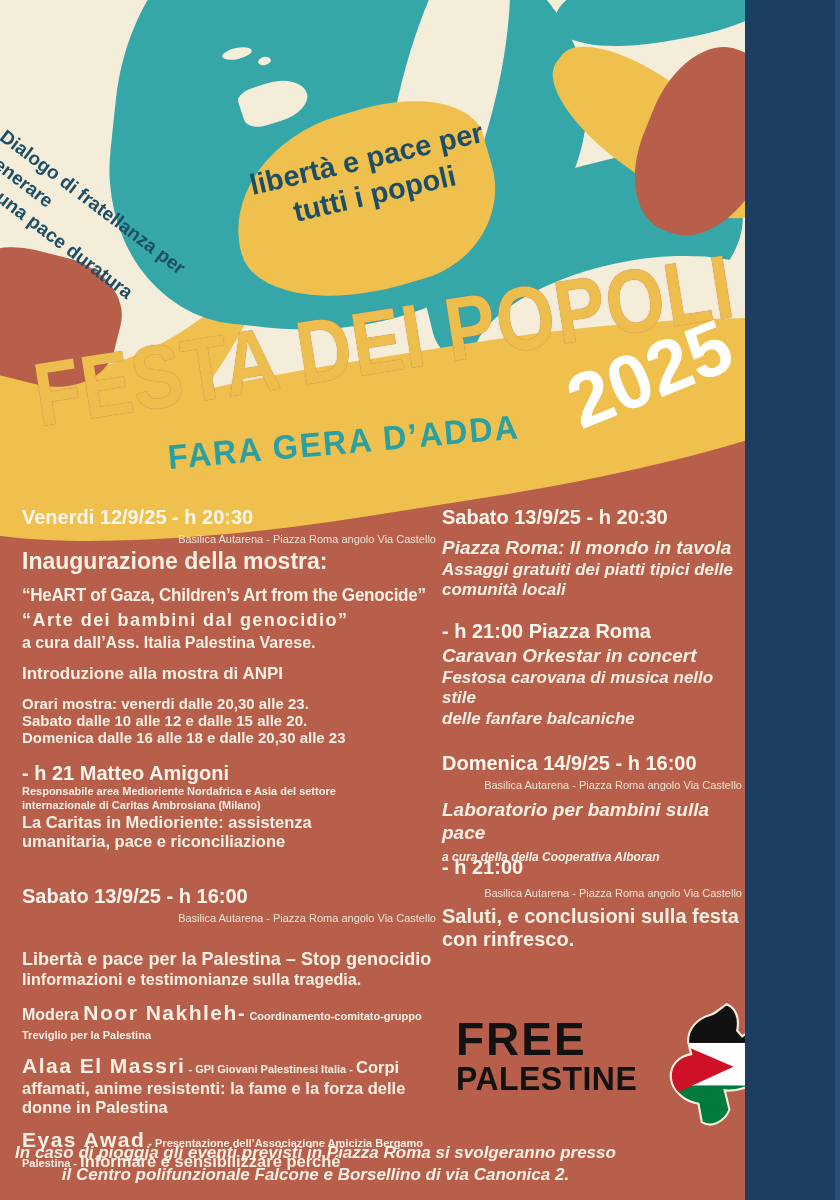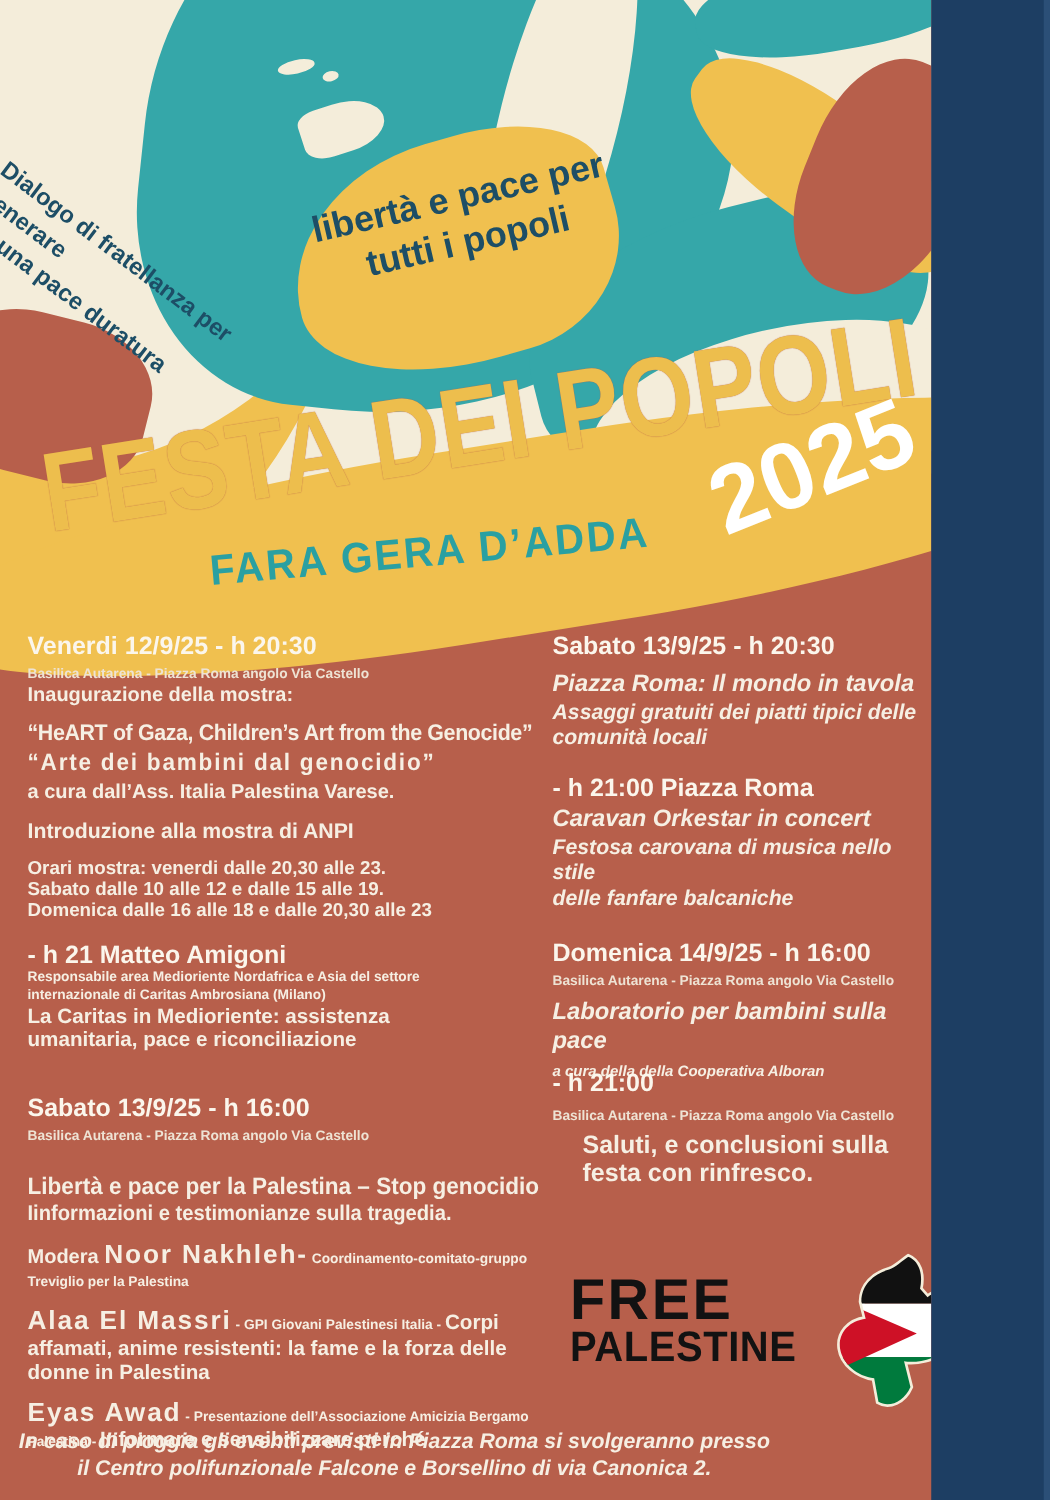--- a/index.html
+++ b/index.html
@@ -36,39 +36,39 @@
     text-shadow:0 0 1px #b75f4b;}
   .year{left:565px;top:330px;z-index:8;color:#ffffff;font-weight:700;font-size:76px;transform:rotate(-22deg);}
   .location{left:168px;top:438px;z-index:8;color:#2aa0a2;font-weight:700;font-size:34px;letter-spacing:2px;
     transform:rotate(-5deg) scaleX(0.95);transform-origin:left center;white-space:nowrap;}
 
   
   .col{position:absolute;z-index:10;color:#f6efe3;}
   .col-left{left:22px;top:506px;width:414px;}
   .rblock{left:442px;width:300px;}
   .ev-h{font-size:20px;font-weight:700;color:#fbf6ec;}
-  .venue{font-size:11px;font-weight:700;color:#eee3d4;margin-top:4px;}
-  .b19{font-size:16px;font-weight:700;}
+  .venue{font-size:11px;font-weight:400;color:#eee3d4;margin-top:4px;text-align:right;}
+  .b19{font-size:23px;font-weight:700;}
   .cond{display:inline-block;transform:scaleX(0.95);transform-origin:left center;white-space:nowrap;font-weight:700;}
   .q-en{font-size:18px;letter-spacing:-0.3px;margin-top:10px;}
   .q-it{font-size:19px;letter-spacing:1.5px;margin-top:3px;}
   .curator{font-size:16px;font-weight:700;margin-top:3px;}
   .intro-anpi{font-size:17px;font-weight:700;margin-top:12px;}
   .hours{font-size:15px;font-weight:700;line-height:1.12;margin-top:12px;}
   .role-sm{font-size:11px;font-weight:700;line-height:1.25;}
   .talk{font-size:16.5px;font-weight:700;line-height:1.15;}
   .sp{margin-top:11px;line-height:1.15;}
   .sp-name{font-size:21px;font-weight:700;letter-spacing:1.5px;margin-top:20px;}
   .sp-role{font-size:11px;font-weight:700;}
   .sp-topic{font-size:16.5px;font-weight:700;}
   .modera-pre{font-size:16px;font-weight:700;}
   .rl1{font-size:19px;font-weight:700;font-style:italic;margin-top:8px;line-height:1.2;}
   .rl2{font-size:17px;font-weight:700;font-style:italic;line-height:1.2;}
   .small-it{font-size:12px;font-weight:700;font-style:italic;margin-top:5px;}
-  .saluti{font-size:20px;font-weight:700;margin-top:6px;line-height:1.15;margin-left:24px;}
+  .saluti{font-size:20px;font-weight:700;margin-top:6px;line-height:1.15;}
   .credit{font-size:16px;margin-top:2px;line-height:1.3;}
   .credit .big{font-size:19px;font-weight:700;}
   .credit .crff{font-size:17px;font-weight:700;letter-spacing:0.5px;}
   .credits{margin-top:10px;}
 
   
   .freepal{position:absolute;left:456px;top:1018px;z-index:11;display:flex;align-items:flex-start;}
   .fp-text{color:#121212;font-weight:800;line-height:0.95;}
   .fp-l1{font-size:46px;letter-spacing:2px;}
   .fp-l2{font-size:34px;letter-spacing:0.5px;transform:scaleX(0.94);transform-origin:left center;}
@@ -160,21 +160,21 @@
       <div>
         <div class="ev-h">Venerdi 12/9/25 - h 20:30</div>
         <div class="venue">Basilica Autarena - Piazza Roma angolo Via Castello</div>
         <div class="b19" style="margin-top:3px;">Inaugurazione della mostra:</div>
         <div class="q-en"><span class="cond">“HeART of Gaza, Children’s Art from the Genocide”</span></div>
         <div class="q-it"><span class="cond">“Arte dei bambini dal genocidio”</span></div>
         <div class="curator">a cura dall’Ass. Italia Palestina Varese.</div>
         <div class="intro-anpi">Introduzione alla mostra di ANPI</div>
         <div class="hours">
           <div>Orari mostra: venerdi dalle 20,30 alle 23.</div>
-          <div>Sabato dalle 10 alle 12 e dalle 15 alle 19.</div>
+          <div>Sabato dalle 10 alle 12 e dalle 15 alle 20.</div>
           <div>Domenica dalle 16 alle 18 e dalle 20,30 alle 23</div>
         </div>
       </div>
 
       <div style="margin-top:16px;">
         <div class="ev-h">- h 21 Matteo Amigoni</div>
         <div class="role-sm">
           <div>Responsabile area Medioriente Nordafrica e Asia del settore</div>
           <div>internazionale di Caritas Ambrosiana (Milano)</div>
         </div>

